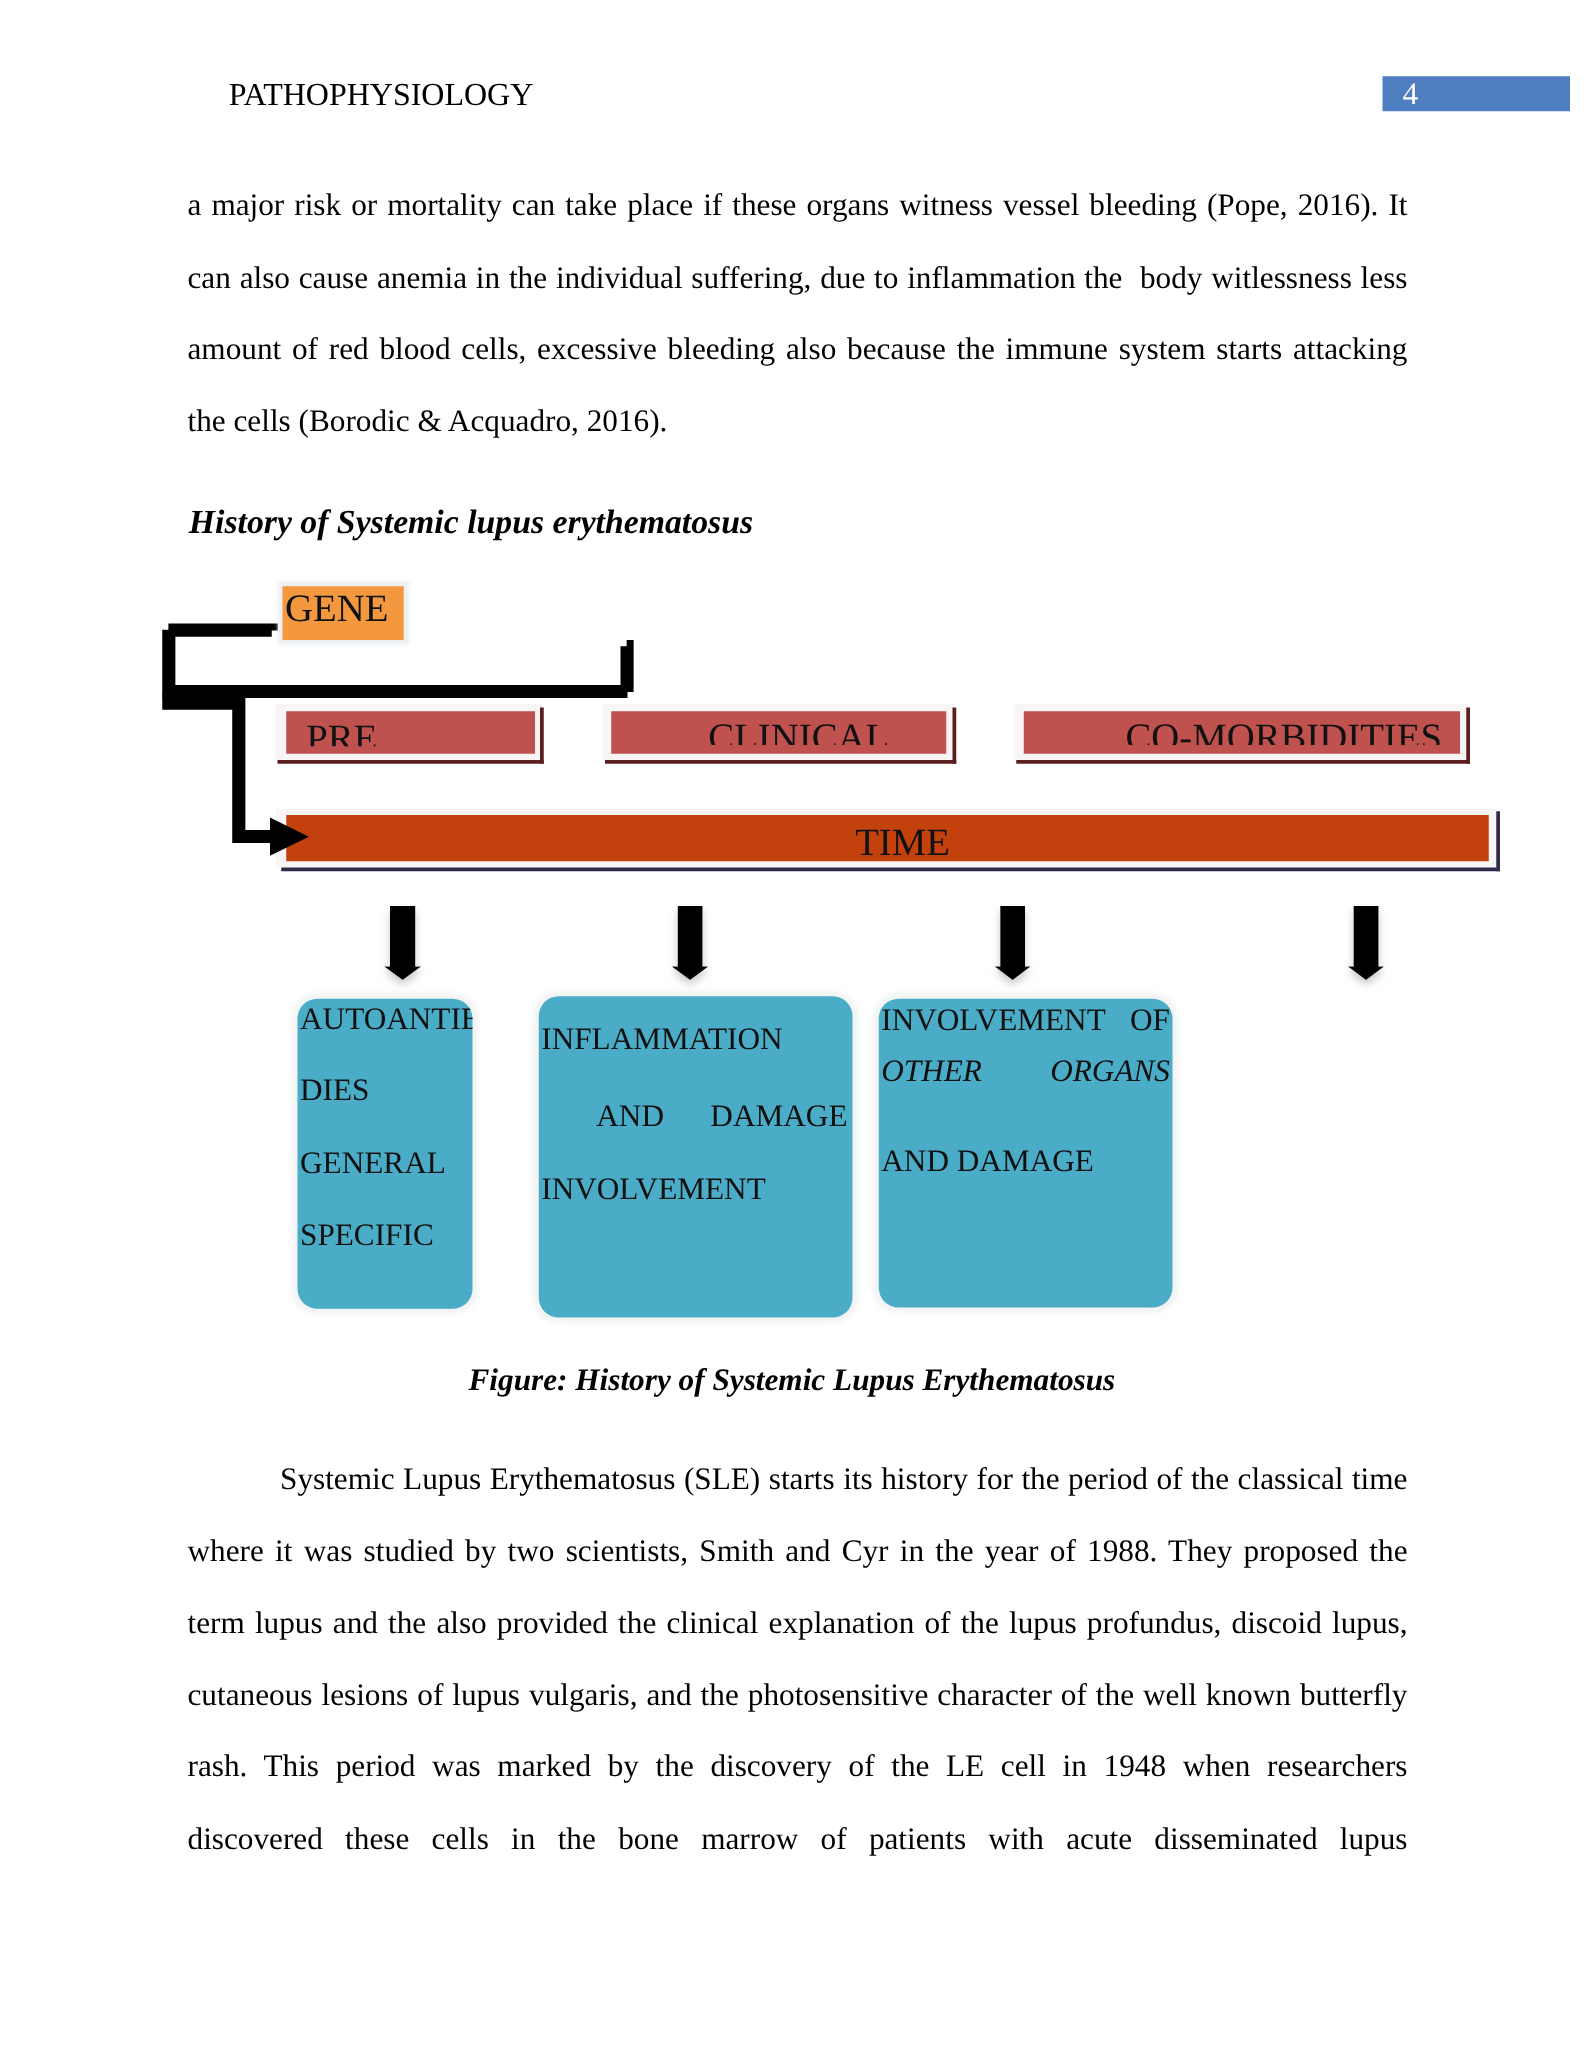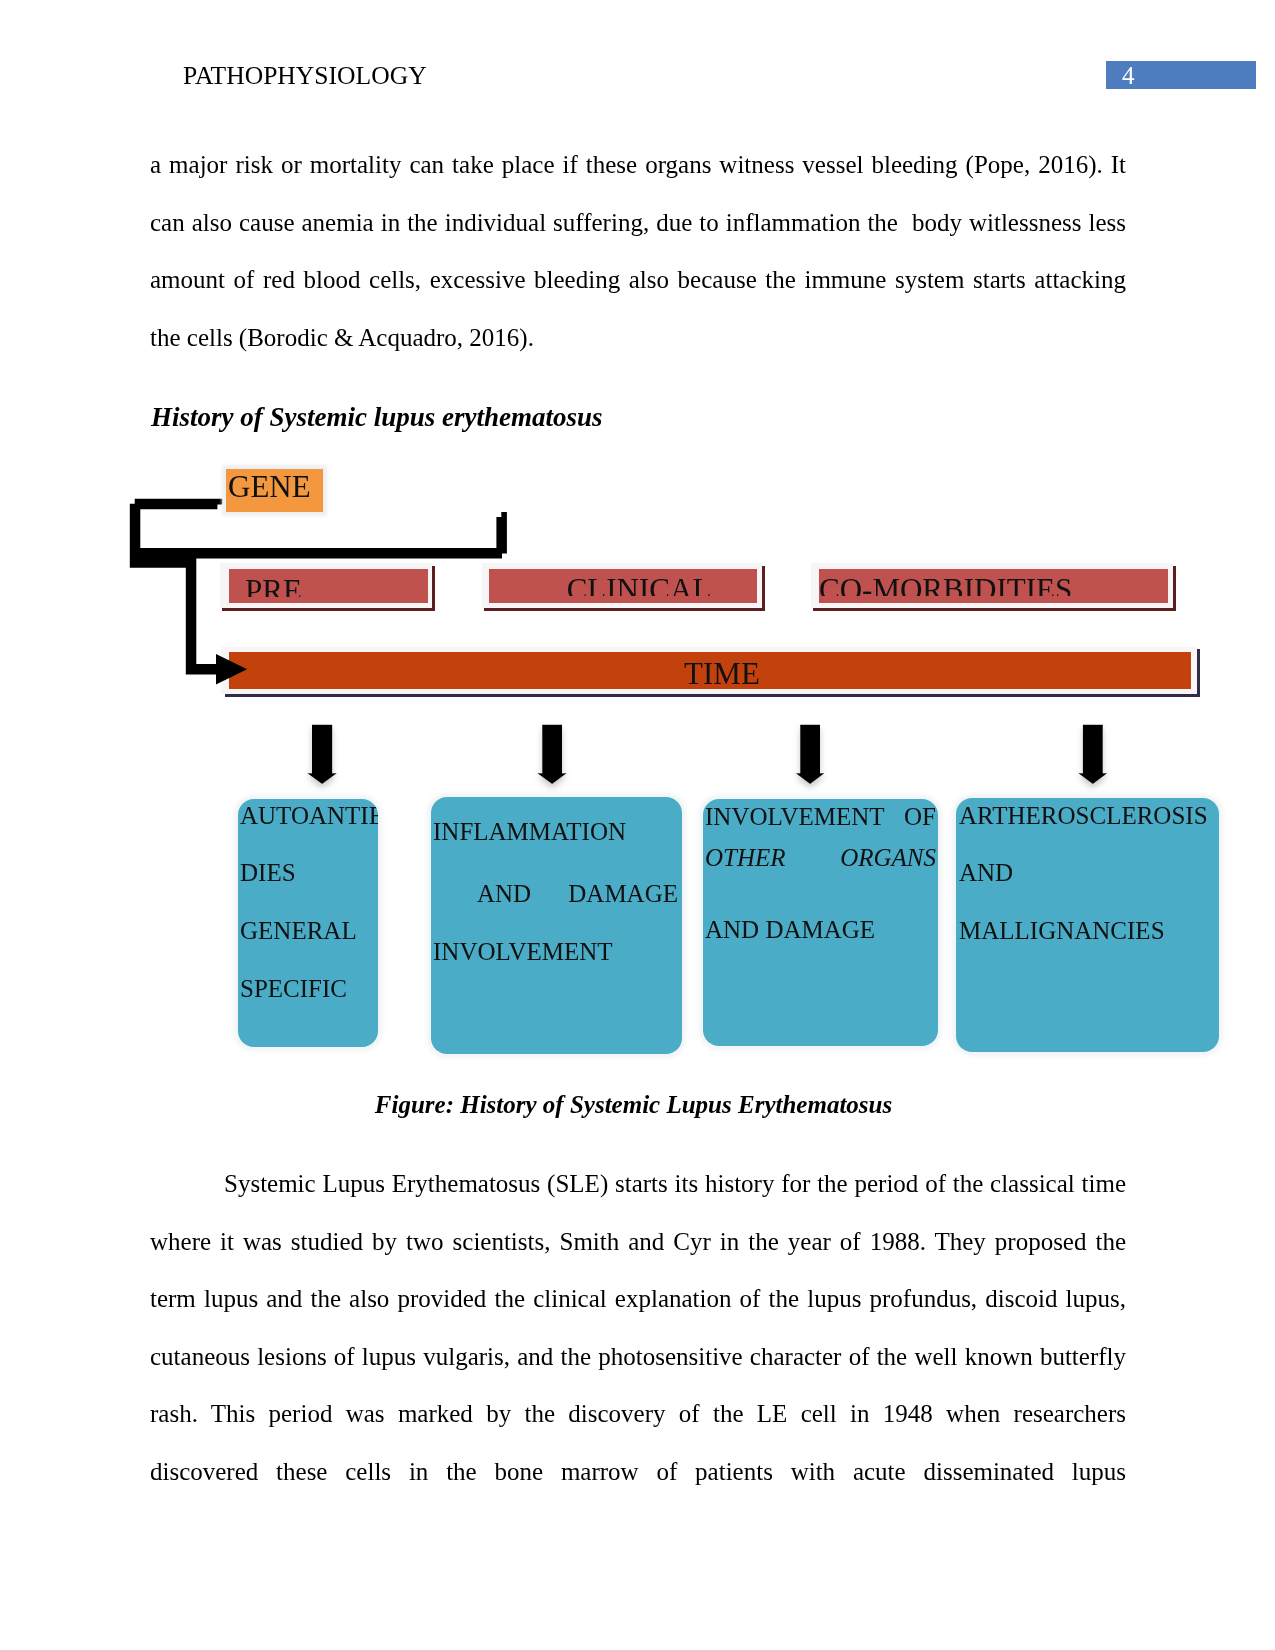--- a/index.html
+++ b/index.html
@@ -123,21 +123,21 @@
       <div class="clip" style="left:0px;top:0px;width:268px;height:26.5px;">
         <span class="lbl" style="left:0px;top:8px;width:300px;text-align:center;">CLINICAL</span>
       </div>
     </div>
 
     <div class="stage-card" style="left:811px;top:563px;width:362px;height:45px;"></div>
     <div class="stage-rule-r" style="left:1173px;top:566px;width:3px;height:45px;"></div>
     <div class="stage-rule-b" style="left:813px;top:608px;width:363px;height:3px;"></div>
     <div class="fbox" style="left:819px;top:569px;width:349px;height:34px;background:#BF524F;">
       <div class="clip" style="left:0px;top:0px;width:349px;height:26.5px;">
-        <span class="lbl" style="left:0px;top:8px;width:384px;text-align:left;">CO-MORBIDITIES</span>
+        <span class="lbl" style="left:16px;top:8px;width:384px;text-align:center;">CO-MORBIDITIES</span>
       </div>
     </div>
 
     <div class="time-card" style="left:221px;top:647px;width:976px;height:47px;"></div>
     <div class="time-rule-r" style="left:1197px;top:649px;width:3px;height:48px;"></div>
     <div class="time-rule-b" style="left:225px;top:694px;width:975px;height:3px;"></div>
     <div class="fbox" style="left:229px;top:652px;width:962px;height:37px;background:#c2410c;">
       <div class="clip" style="left:0px;top:0px;width:962px;height:31.5px;">
         <span class="lbl" style="left:0px;top:8.5px;width:986px;text-align:center;">TIME</span>
       </div>
@@ -155,25 +155,20 @@
       <span class="oln jfy" style="left:46px;top:84px;width:201px;">AND        DAMAGE</span>
       <span class="oln" style="left:2px;top:142px;width:247px;">INVOLVEMENT</span>
     </div>
 
     <div class="outbox" style="left:703px;top:799px;width:235px;height:247px;background:#4AACC6;">
       <span class="oln jfy" style="left:2px;top:4.5px;width:231px;">INVOLVEMENT   OF</span>
       <span class="oln jfy" style="left:2px;top:46px;width:231px;font-style:italic;">OTHER        ORGANS</span>
       <span class="oln" style="left:2px;top:118px;width:231px;">AND DAMAGE</span>
     </div>
 
-    <div class="outbox" style="left:956px;top:798px;width:263px;height:254px;background:#4AACC6;">
-      <span class="oln" style="left:3px;top:4.5px;width:258px;">ARTHEROSCLEROSIS</span>
-      <span class="oln" style="left:3px;top:62px;width:258px;">AND</span>
-      <span class="oln" style="left:3px;top:119.5px;width:258px;">MALLIGNANCIES</span>
-    </div>
 
     <svg id="connectors-top" width="1275" height="1650" viewBox="0 0 1275 1650">
       <g>
         <path d="M 216.0 684.6 L 247.1 669.3 L 216.0 654.0 Z"></path>
       </g>
     </svg>
 
   </div>
 
   <div class="caption" style="top:1090px">Figure: History of Systemic Lupus Erythematosus</div>

